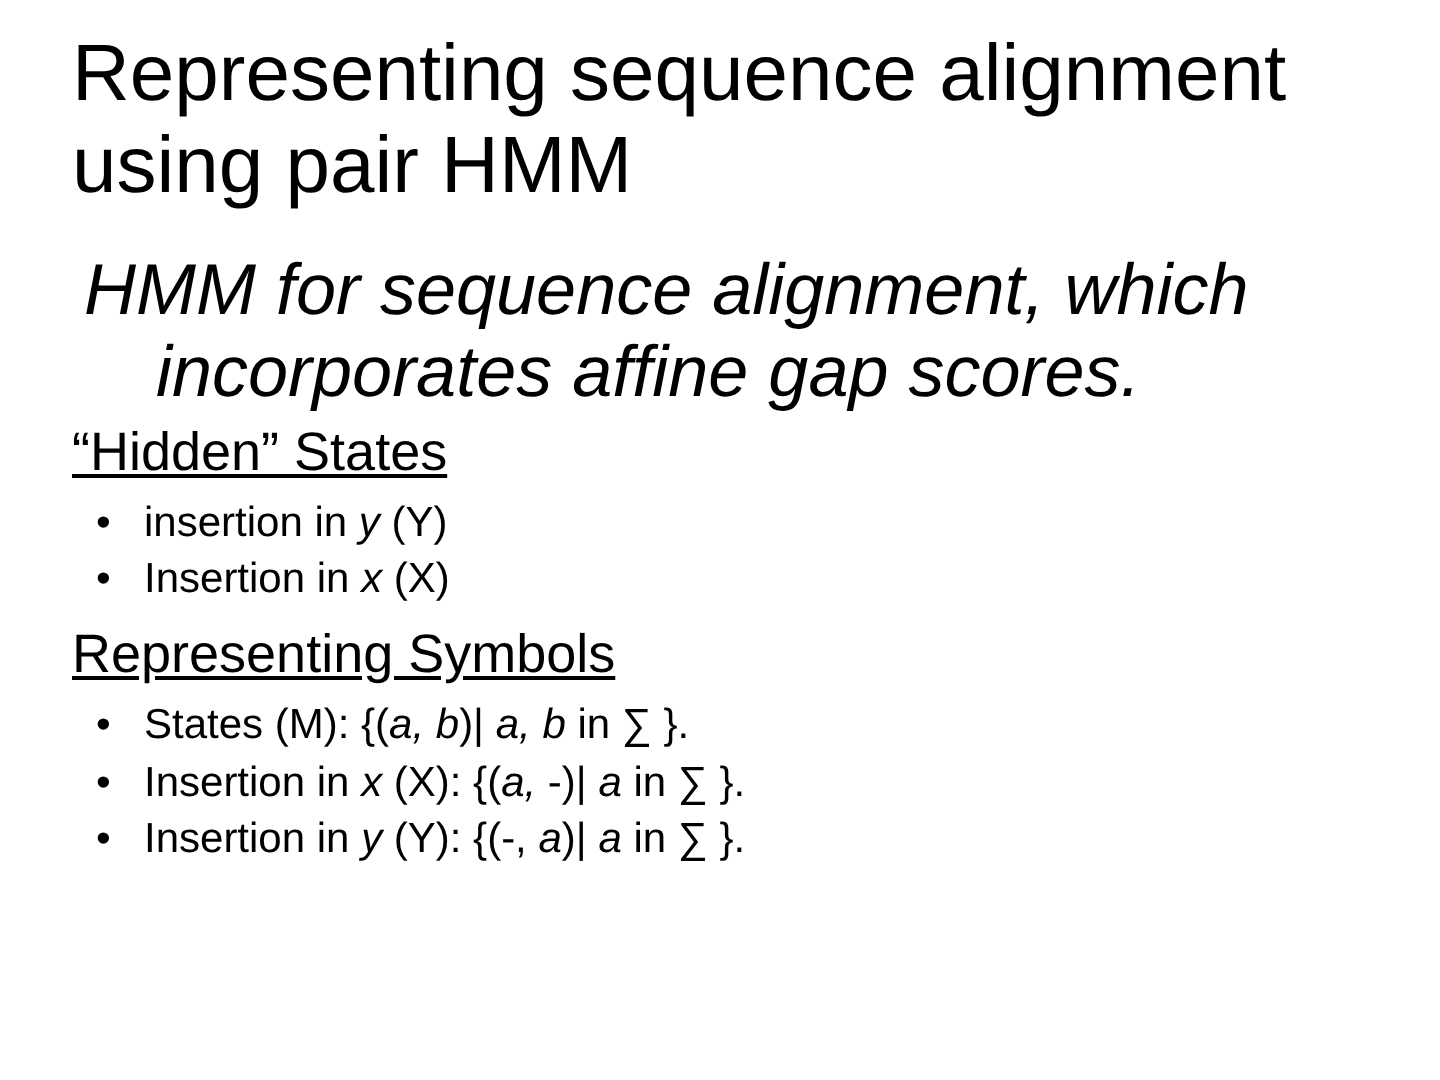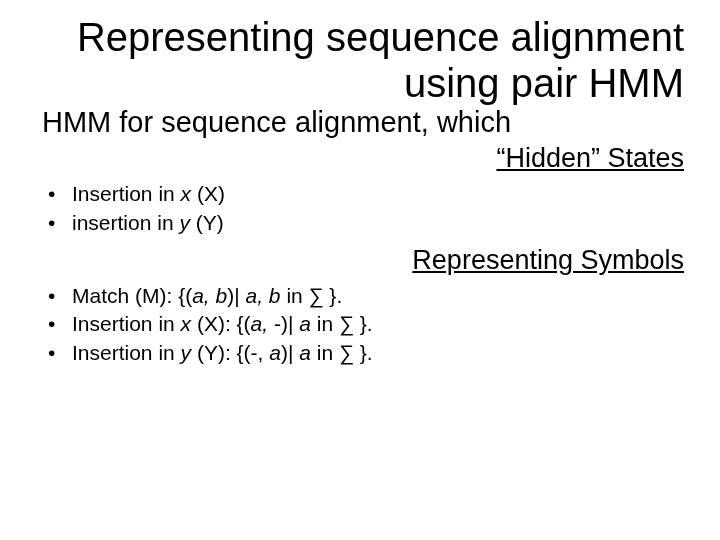--- a/index.html
+++ b/index.html
@@ -5,35 +5,37 @@
   * { box-sizing: border-box; margin: 0; padding: 0; }
   html, body { width: 720px; height: 540px; }
   body {
     background: #fff;
     font-family: Arial, Helvetica, sans-serif;
     color: #000;
     padding: 10px 36px 0 36px;
   }
   .title {
     font-size: 40px;
-    text-align: right;
+    text-align: left;
     line-height: 1.15;
     margin-top: 4px;
+    margin-bottom: 18px;
     font-weight: normal;
   }
   .intro {
-    font-size: 29px;
+    font-size: 36px;
     line-height: 1.15;
     margin-bottom: 4px;
     padding-left: 6px;
+    font-style: italic;
   }
   .intro .line2 { padding-left: 36px; display: block; }
   .section {
     font-size: 27px;
-    text-align: right;
+    text-align: left;
     text-decoration: underline;
     margin-top: 2px;
     margin-bottom: 6px;
   }
   ul.bullets {
     list-style: none;
     padding-left: 6px;
     margin-bottom: 8px;
   }
   ul.bullets li {
@@ -51,28 +53,29 @@
   }
   .ital { font-style: italic; }
 </style>
 </head>
 <body>
 
 <h1 class="title">Representing sequence alignment using pair HMM</h1>
 
 <div class="intro">
   <span>HMM for sequence alignment, which</span>
+  <span class="line2">incorporates affine gap scores.</span>
 </div>
 
 <div class="section">“Hidden” States</div>
 
 <ul class="bullets">
+  <li><span>insertion in </span><span class="ital">y</span><span> (Y)</span></li>
   <li><span>Insertion in </span><span class="ital">x</span><span> (X)</span></li>
-  <li><span>insertion in </span><span class="ital">y</span><span> (Y)</span></li>
 </ul>
 
 <div class="section">Representing Symbols</div>
 
 <ul class="bullets">
-  <li><span>Match (M): {(</span><span class="ital">a, b</span><span>)| </span><span class="ital">a, b</span><span> in ∑ }.</span></li>
+  <li><span>States (M): {(</span><span class="ital">a, b</span><span>)| </span><span class="ital">a, b</span><span> in ∑ }.</span></li>
   <li><span>Insertion in </span><span class="ital">x</span><span> (X): {(</span><span class="ital">a,</span><span> -)| </span><span class="ital">a</span><span> in ∑ }.</span></li>
   <li><span>Insertion in </span><span class="ital">y</span><span> (Y): {(-, </span><span class="ital">a</span><span>)| </span><span class="ital">a</span><span> in ∑ }.</span></li>
 </ul>
 
 </body></html>

